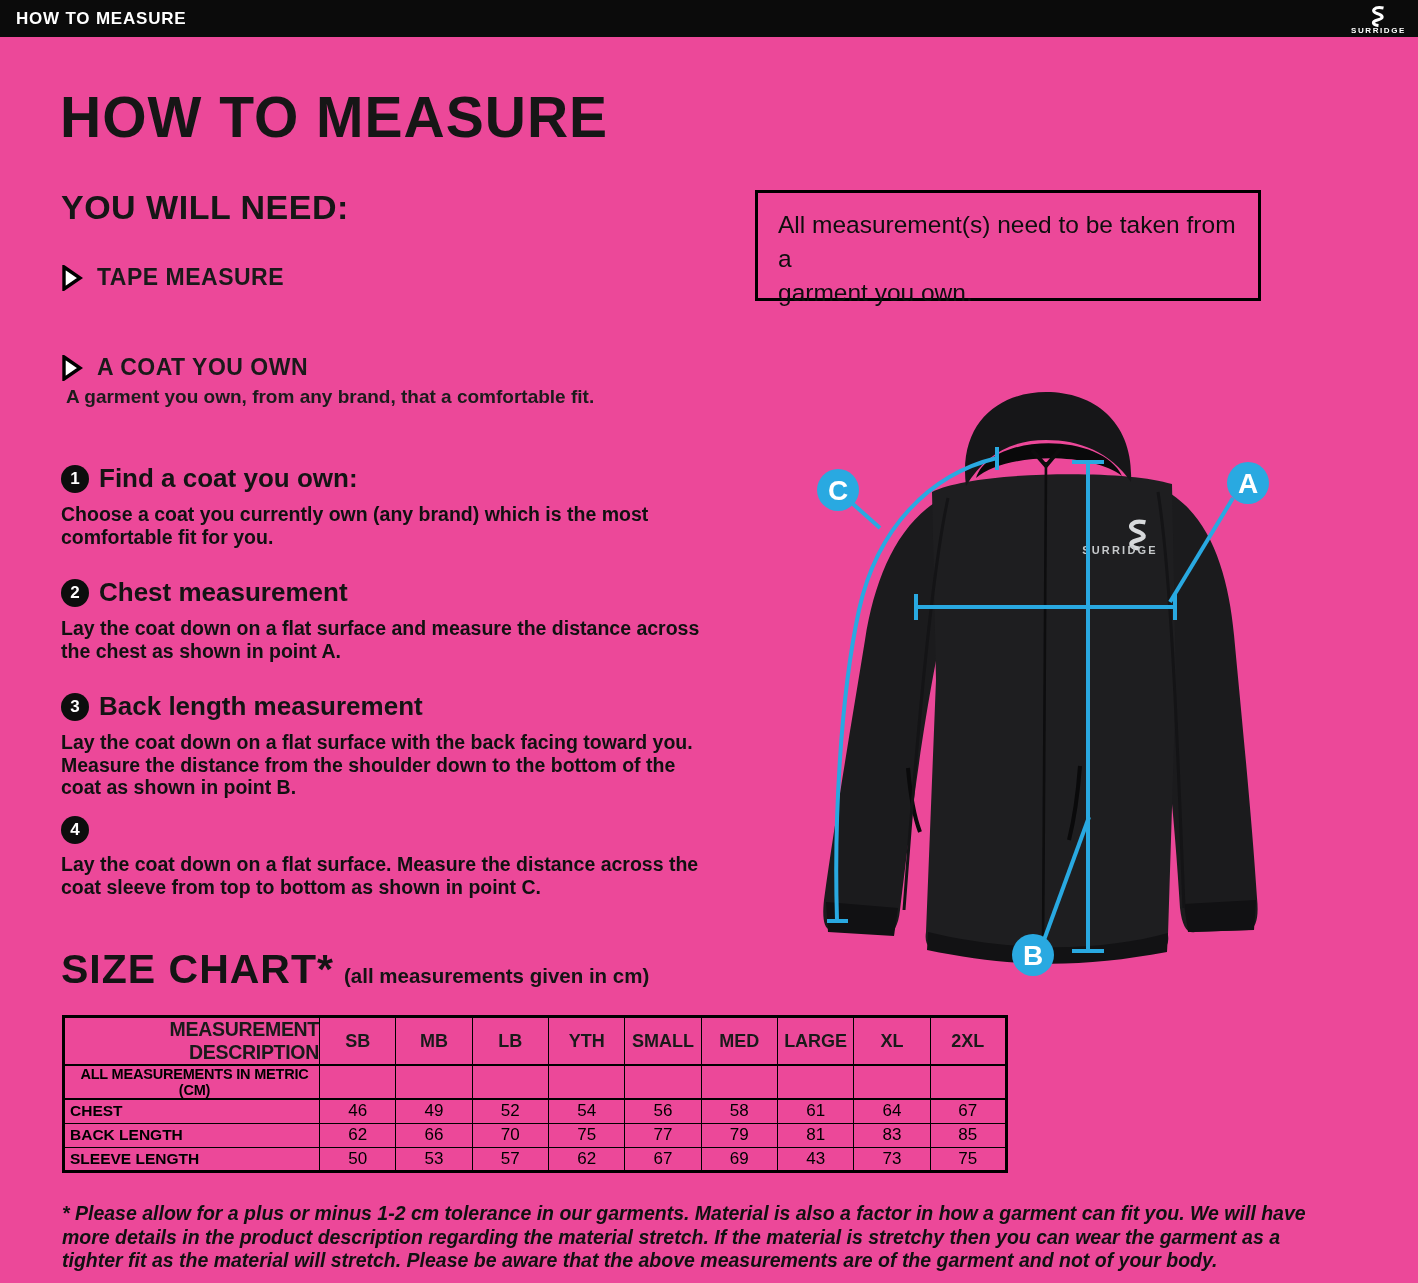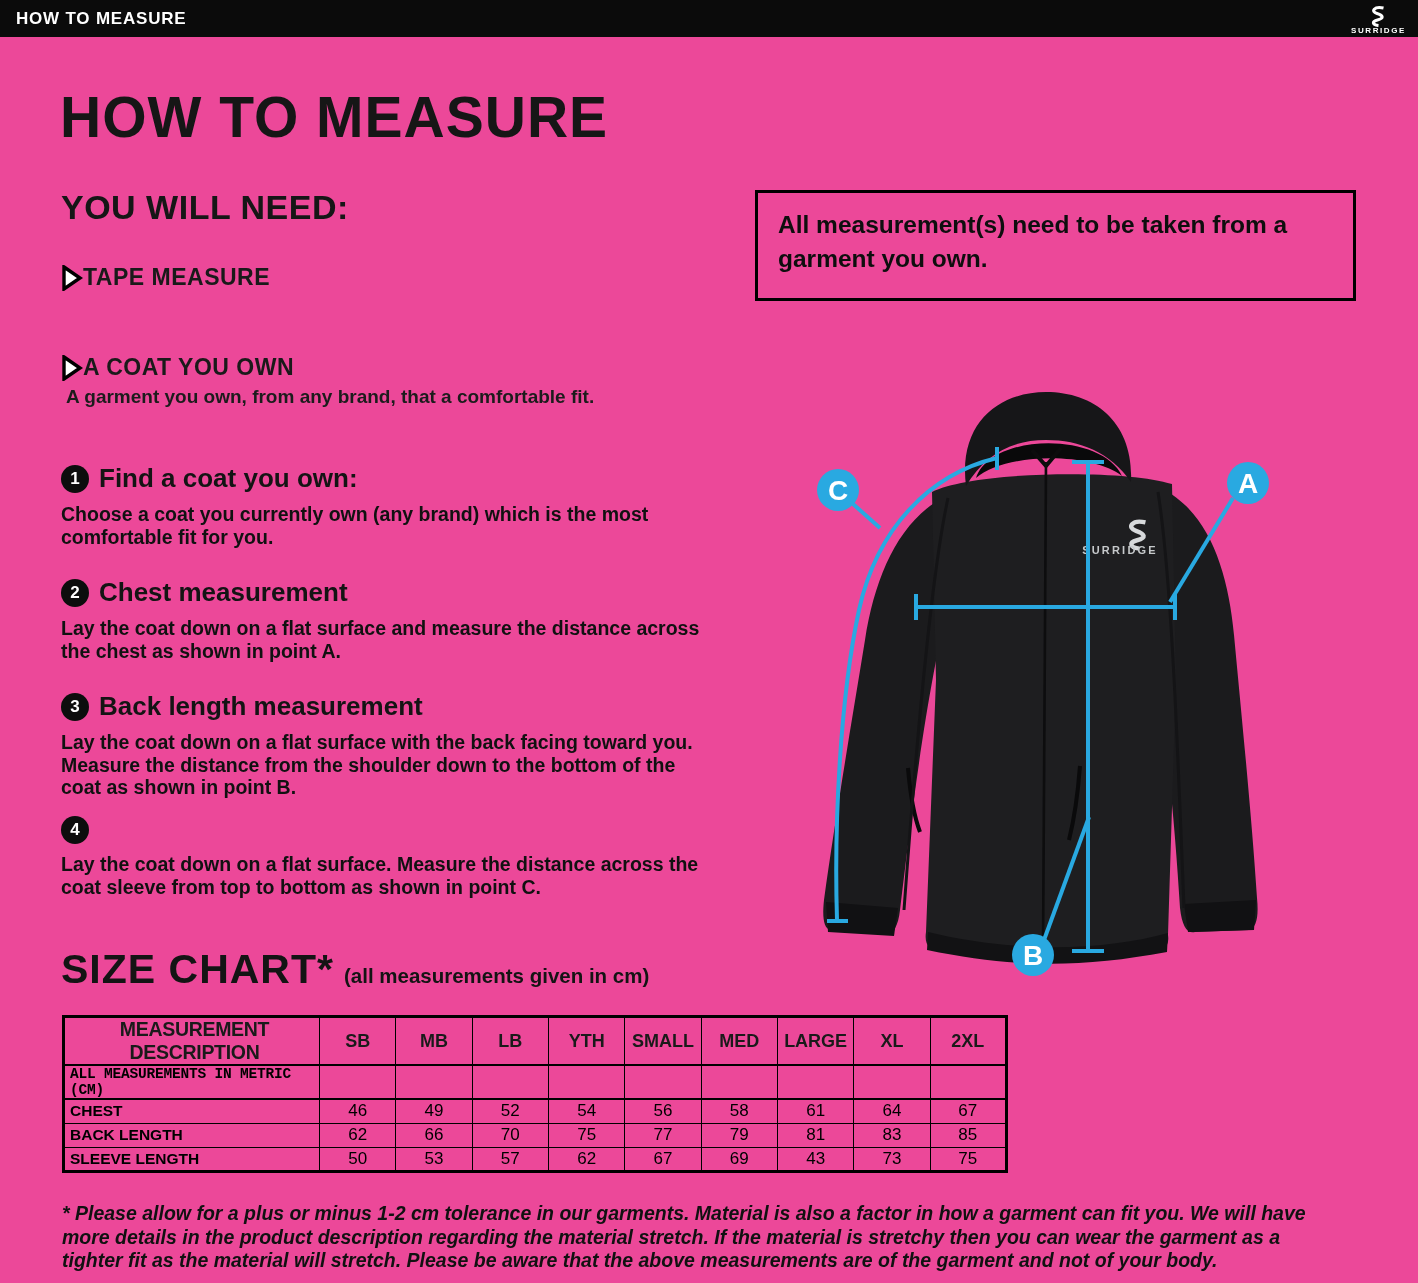--- a/index.html
+++ b/index.html
@@ -12,51 +12,51 @@
             display:flex; align-items:center; justify-content:space-between; padding:0 12px 0 16px; }
   .topbar-title { color:#fff; font-size:17px; font-weight:bold; letter-spacing:0.8px; }
   .topbar-logo { display:flex; flex-direction:column; align-items:center; gap:0; padding-top:2px; }
   .topbar-logo .brand-text { color:#fff; font-size:8px; font-weight:bold; letter-spacing:1.6px; margin-top:-1px; }
 
   
   .h1 { position:absolute; left:60px; top:84px; font-size:57px; font-weight:bold; letter-spacing:1px; color:#161616; }
   .h2 { position:absolute; left:61px; top:188px; font-size:34px; font-weight:bold; letter-spacing:0.5px; color:#161616; }
 
   .need-item { position:absolute; left:61px; width:700px; }
-  .need-head { display:flex; align-items:flex-end; }
+  .need-head { display:flex; align-items:flex-end; gap:14px; }
   .need-label { font-size:23px; font-weight:bold; letter-spacing:0.5px; }
   .need-desc { font-size:19px; font-weight:bold; color:#1c1c1c; margin-top:5px; margin-left:5px; }
   .tri { width:22px; height:26px; flex:0 0 auto; }
 
   .step { position:absolute; left:61px; width:700px; }
   .step-head { display:flex; align-items:center; gap:10px; }
   .step-num { width:28px; height:28px; border-radius:50%; background:#0d0d0d; color:#fff;
               font-size:17px; font-weight:bold; display:flex; align-items:center; justify-content:center; flex:0 0 auto; }
   .step-title { font-size:26px; font-weight:bold; color:#141414; }
   .step-body { margin-top:9px; font-size:19.5px; font-weight:bold; line-height:22.5px; color:#111; white-space:pre-line; }
 
   
-  .note-box { position:absolute; left:755px; top:190px; width:601px; height:111px;
-              border:3px solid #000; padding:15px 20px; font-size:24.5px; font-weight:bold;
+  .note-box { position:absolute; left:755px; top:190px; width:506px; height:111px;
+              border:3px solid #000; padding:15px 20px; font-size:24.5px; font-weight:normal;
               line-height:34px; color:#0e0e0e; white-space:pre-line; }
 
   
   .size-chart-head { position:absolute; left:61px; top:946px; display:flex; align-items:baseline; gap:10px; }
   .size-chart-title { font-size:41px; font-weight:bold; letter-spacing:1px; color:#141414; }
   .size-chart-sub { font-size:20.5px; font-weight:bold; color:#141414; }
 
   table.size-table { position:absolute; left:62px; top:1015px; width:946px; border-collapse:collapse; table-layout:fixed; }
   table.size-table th, table.size-table td { border:1.6px solid #000; text-align:center; vertical-align:middle; }
   table.size-table { border:3px solid #000; }
   table.size-table th { font-size:18px; font-weight:bold; height:35px; }
-  table.size-table th.desc { font-size:19.5px; text-align:center; padding-left:5px; width:256px; letter-spacing:-0.3px; }
+  table.size-table th.desc { font-size:19.5px; text-align:right; padding-left:5px; width:256px; letter-spacing:-0.3px; }
   table.size-table tr.unit-row td { height:24px; border-bottom:2.6px solid #000; }
   table.size-table tr.head-row th { border-bottom:2.6px solid #000; }
   table.size-table td.row-label { text-align:left; padding-left:5px; font-weight:bold; font-size:15.5px; }
-  table.size-table td.unit-label { text-align:left; padding-left:5px; font-weight:bold; font-size:14.5px; letter-spacing:-0.2px;font-family:Liberation Mono, monospace; }
+  table.size-table td.unit-label { text-align:center; padding-left:5px; font-weight:bold; font-size:14.5px; letter-spacing:-0.2px; }
   table.size-table td { font-size:17px; height:24px; color:#000; }
 
   .footnote { position:absolute; left:62px; top:1202px; width:1356px; font-size:19.5px; font-weight:bold;
               font-style:italic; line-height:23.5px; color:#111; white-space:pre-line; }
 
   .jacket-wrap { position:absolute; left:780px; top:380px; width:640px; height:640px; }
 </style>
 </head>
 <body>
 

